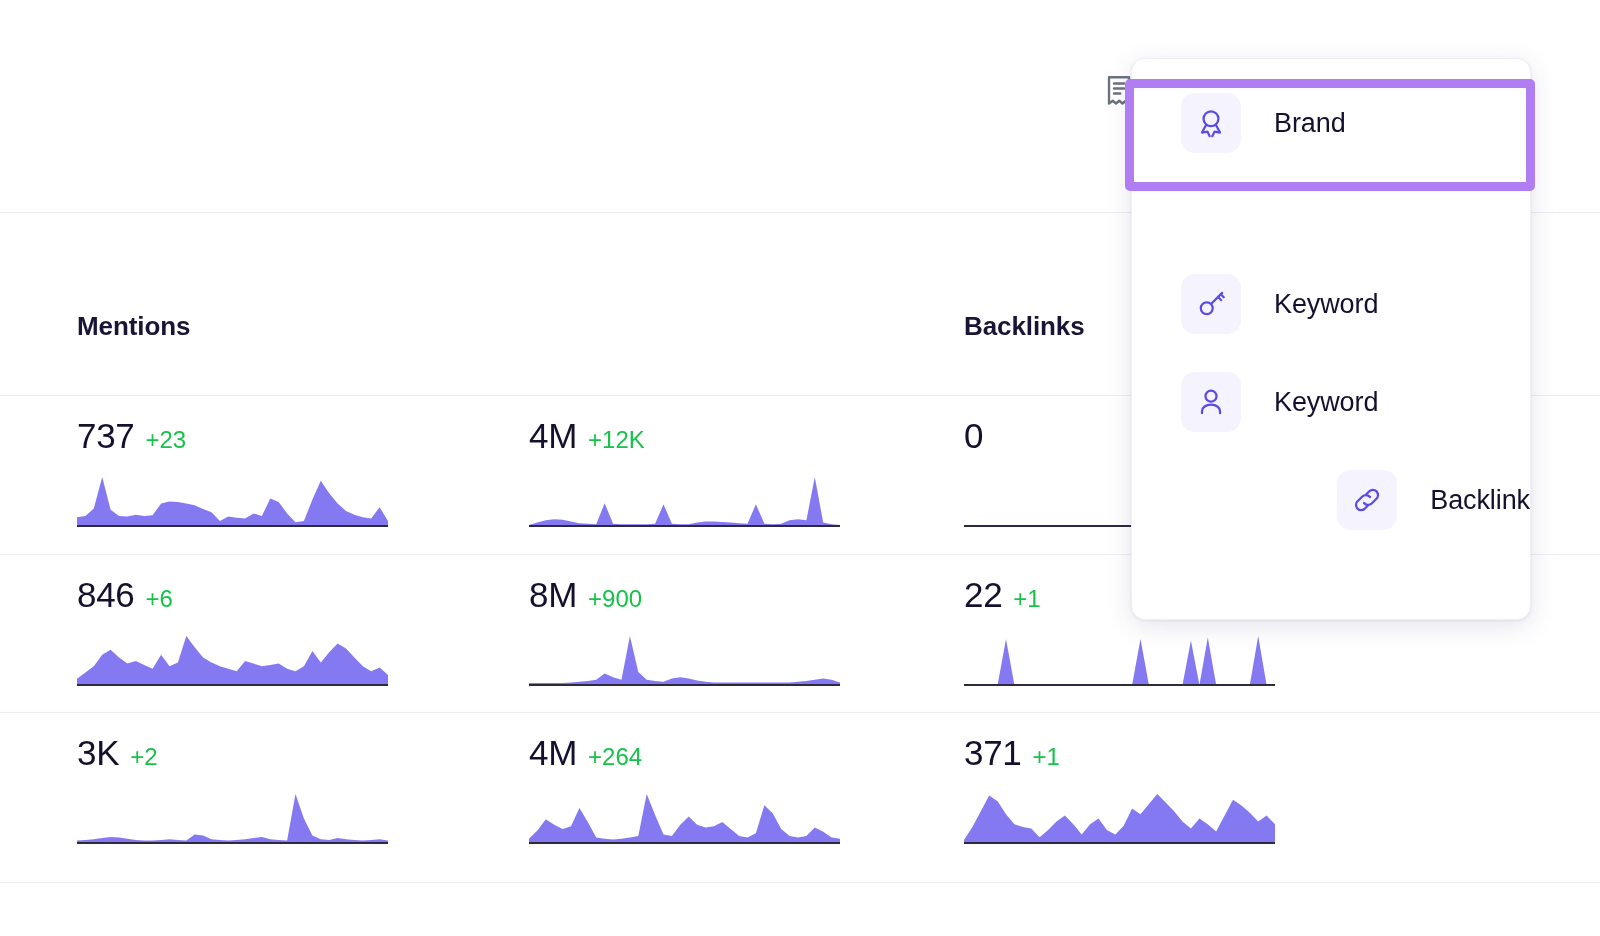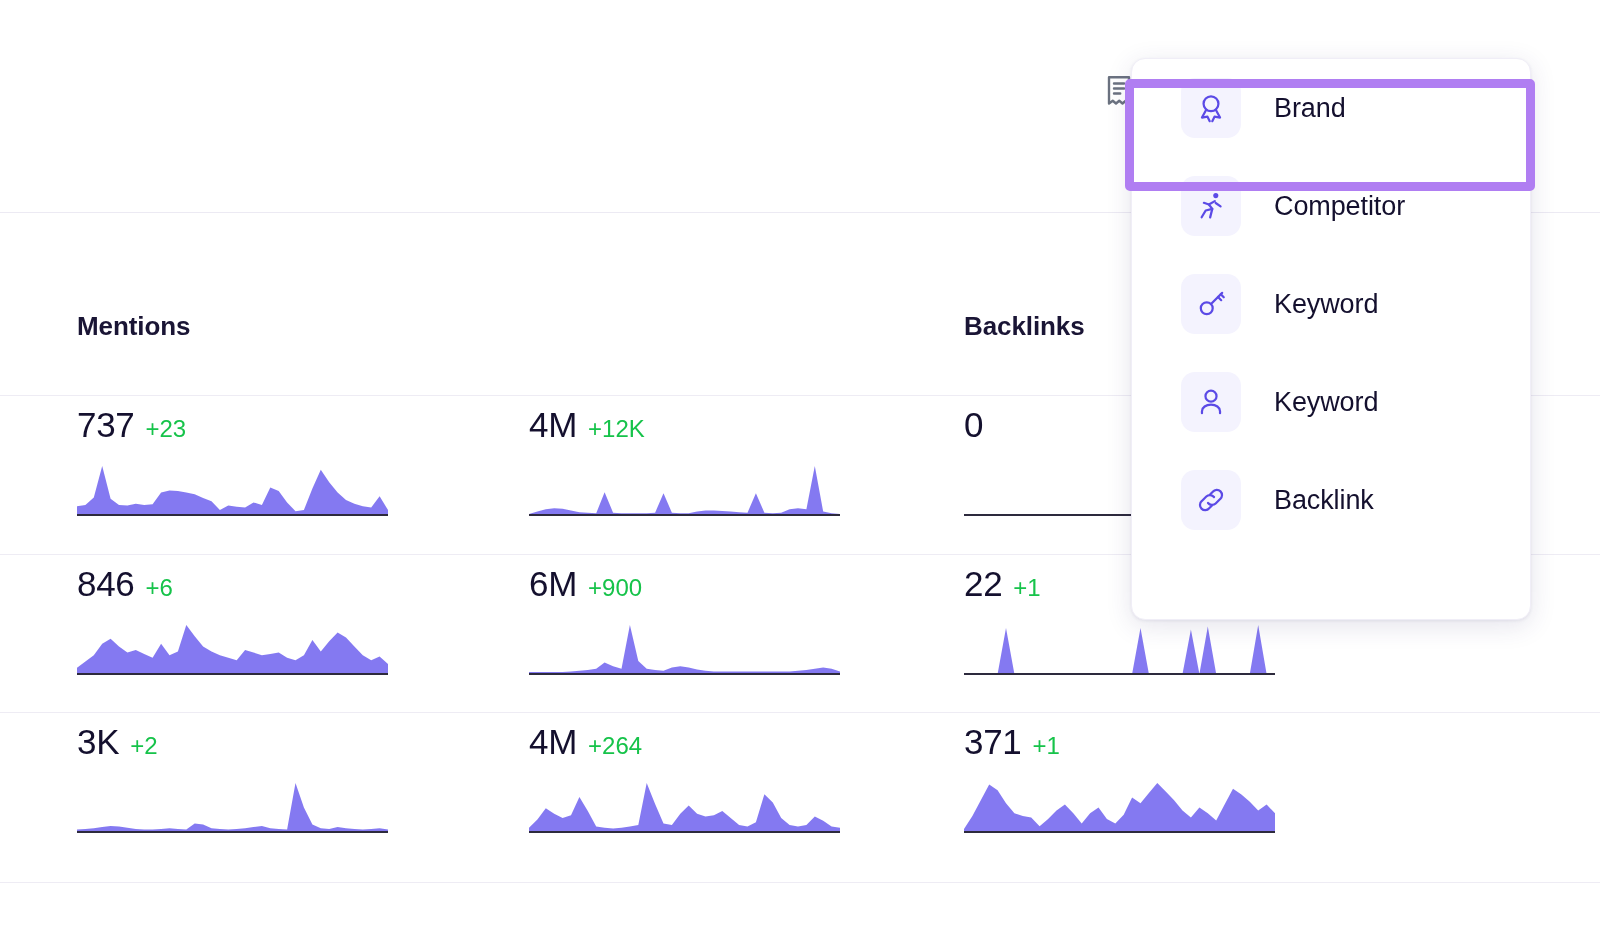--- a/index.html
+++ b/index.html
@@ -40,21 +40,21 @@
   }
   .c0{left:77px;}
   .c1{left:521px;}
   .c2{left:964px;}
 
   .rule{
     position:absolute;left:0;width:1600px;height:1px;background:#eeecf4;
   }
 
   .drow{position:absolute;left:0;width:1600px;height:159px;}
-  .cell{position:absolute;top:0;width:400px;height:159px;}
+  .cell{position:absolute;top:11px;width:400px;height:159px;}
   .cell.k0{left:77px;}
   .cell.k1{left:521px;margin-left:8px;}
   .cell.k2{left:964px;}
 
   .valline{
     position:absolute;left:0;top:11px;
     display:flex;align-items:baseline;gap:11px;white-space:nowrap;
   }
   .bigval{font-size:35px;font-weight:400;color:#14102e;letter-spacing:-0.3px;line-height:1;}
   .delta{font-size:24px;font-weight:400;color:#16c34a;line-height:1;}
@@ -67,25 +67,25 @@
     background:#ffffff;border-radius:14px;
     box-shadow:0 6px 26px rgba(55,45,105,.13), 0 1px 3px rgba(55,45,105,.08);
     border:1px solid #f0eef7;
     overflow:visible;
   }
   .menu-item{
     position:absolute;left:0;width:398px;height:98px;
     display:flex;align-items:center;box-sizing:border-box;
     padding-left:49px;gap:33px;
   }
-  .mi0{top:0;}
+  .mi0{top:15px;}
   .mi1{top:98px;}
   .mi2{top:196px;text-align:center;}
   .mi3{top:294px;}
-  .mi4{top:392px;}
+  .mi4{top:392px;justify-content:flex-end;}
 
   .icon-tile{
     width:60px;height:60px;border-radius:14px;background:#f4f3fe;
     display:flex;align-items:center;justify-content:center;flex:0 0 auto;
     color:#5b4ae6;
   }
   .mi-label{
     font-size:27px;color:#14102e;font-weight:400;letter-spacing:-0.1px;
     white-space:nowrap;
   }
@@ -162,21 +162,21 @@
           <span class="bigval">846</span>
           <span class="delta">+6</span>
         </div>
         <svg class="spark" viewBox="0 0 311 56" preserveAspectRatio="none">
             <path d="M0,52 L0.0,45.7 L8.4,39.4 L16.8,33.2 L25.2,21.8 L33.6,16.8 L42.0,24.4 L50.4,30.6 L58.8,28.1 L67.2,31.9 L75.6,35.7 L84.1,21.8 L92.5,33.2 L100.9,29.4 L109.3,3.0 L117.7,14.3 L126.1,24.4 L134.5,29.4 L142.9,33.2 L151.3,35.7 L159.7,38.2 L168.1,28.1 L176.5,30.6 L184.9,33.2 L193.3,31.9 L201.7,30.6 L210.1,35.7 L218.5,38.2 L226.9,33.2 L235.4,18.1 L243.8,29.4 L252.2,19.3 L260.6,10.5 L269.0,15.6 L277.4,24.4 L285.8,33.2 L294.2,38.2 L302.6,34.4 L311.0,41.9 L311,52 Z" fill="#7a6ef0" fill-opacity="0.92"></path>
             <line x1="0" x2="311" y1="52" y2="52" stroke="#2d2a3d" stroke-width="2"></line>
           </svg>
       </div>
       <div class="cell k1">
         <div class="valline">
-          <span class="bigval">6M</span>
+          <span class="bigval">8M</span>
           <span class="delta">+900</span>
         </div>
         <svg class="spark" viewBox="0 0 311 56" preserveAspectRatio="none">
             <path d="M0,52 L0.0,50.1 L8.4,50.1 L16.8,50.1 L25.2,50.1 L33.6,50.1 L42.0,49.4 L50.4,48.8 L58.8,48.1 L67.2,46.8 L75.6,40.4 L84.1,44.3 L92.5,46.8 L100.9,3.0 L109.3,39.1 L117.7,46.8 L126.1,48.1 L134.5,48.8 L142.9,45.6 L151.3,44.3 L159.7,45.6 L168.1,47.5 L176.5,48.8 L184.9,49.4 L193.3,49.4 L201.7,49.4 L210.1,49.4 L218.5,49.4 L226.9,49.4 L235.4,49.4 L243.8,49.4 L252.2,49.4 L260.6,49.4 L269.0,48.8 L277.4,48.1 L285.8,46.8 L294.2,45.6 L302.6,46.8 L311.0,49.4 L311,52 Z" fill="#7a6ef0" fill-opacity="0.92"></path>
             <line x1="0" x2="311" y1="52" y2="52" stroke="#2d2a3d" stroke-width="2"></line>
           </svg>
       </div>
       <div class="cell k2">
         <div class="valline">
           <span class="bigval">22</span>
@@ -233,32 +233,20 @@
       <span class="icon-tile">
         <svg viewBox="0 0 32 32" width="34" height="34" fill="none" stroke="currentColor" stroke-width="2.1" stroke-linecap="round" stroke-linejoin="round">
           <circle cx="16" cy="12" r="7"></circle>
           <path d="M11.5 17.6 7.5 25l5.2-.8 2.1 4.2"></path>
           <path d="M20.5 17.6 24.5 25l-5.2-.8-2.1 4.2"></path>
         </svg>
       </span>
       <span class="mi-label">Brand</span>
     </div>
 
-    <div class="menu-item mi1">
-      <span class="icon-tile">
-        <svg viewBox="0 0 32 32" width="34" height="34" fill="none" stroke="currentColor" stroke-width="2.1" stroke-linecap="round" stroke-linejoin="round">
-          <circle cx="20.5" cy="6.2" r="2.4" fill="currentColor" stroke="none"></circle>
-          <path d="M19.6 11.4 14 14.6l3.2 4.1-2 8"></path>
-          <path d="M17.2 18.7 11 20.2 7.2 26.6"></path>
-          <path d="M14 14.6 9.3 13"></path>
-          <path d="M20.4 13.2 25 16.3"></path>
-        </svg>
-      </span>
-      <span class="mi-label">Competitor</span>
-    </div>
 
     <div class="menu-item mi2">
       <span class="icon-tile">
         <svg viewBox="0 0 32 32" width="34" height="34" fill="none" stroke="currentColor" stroke-width="2.1" stroke-linecap="round" stroke-linejoin="round">
           <circle cx="12" cy="20" r="5.6"></circle>
           <path d="M16 16 26.5 5.5"></path>
           <path d="M22.6 9.4 25.6 12.4"></path>
           <path d="M25.2 6.8 28 9.6"></path>
         </svg>
       </span>

